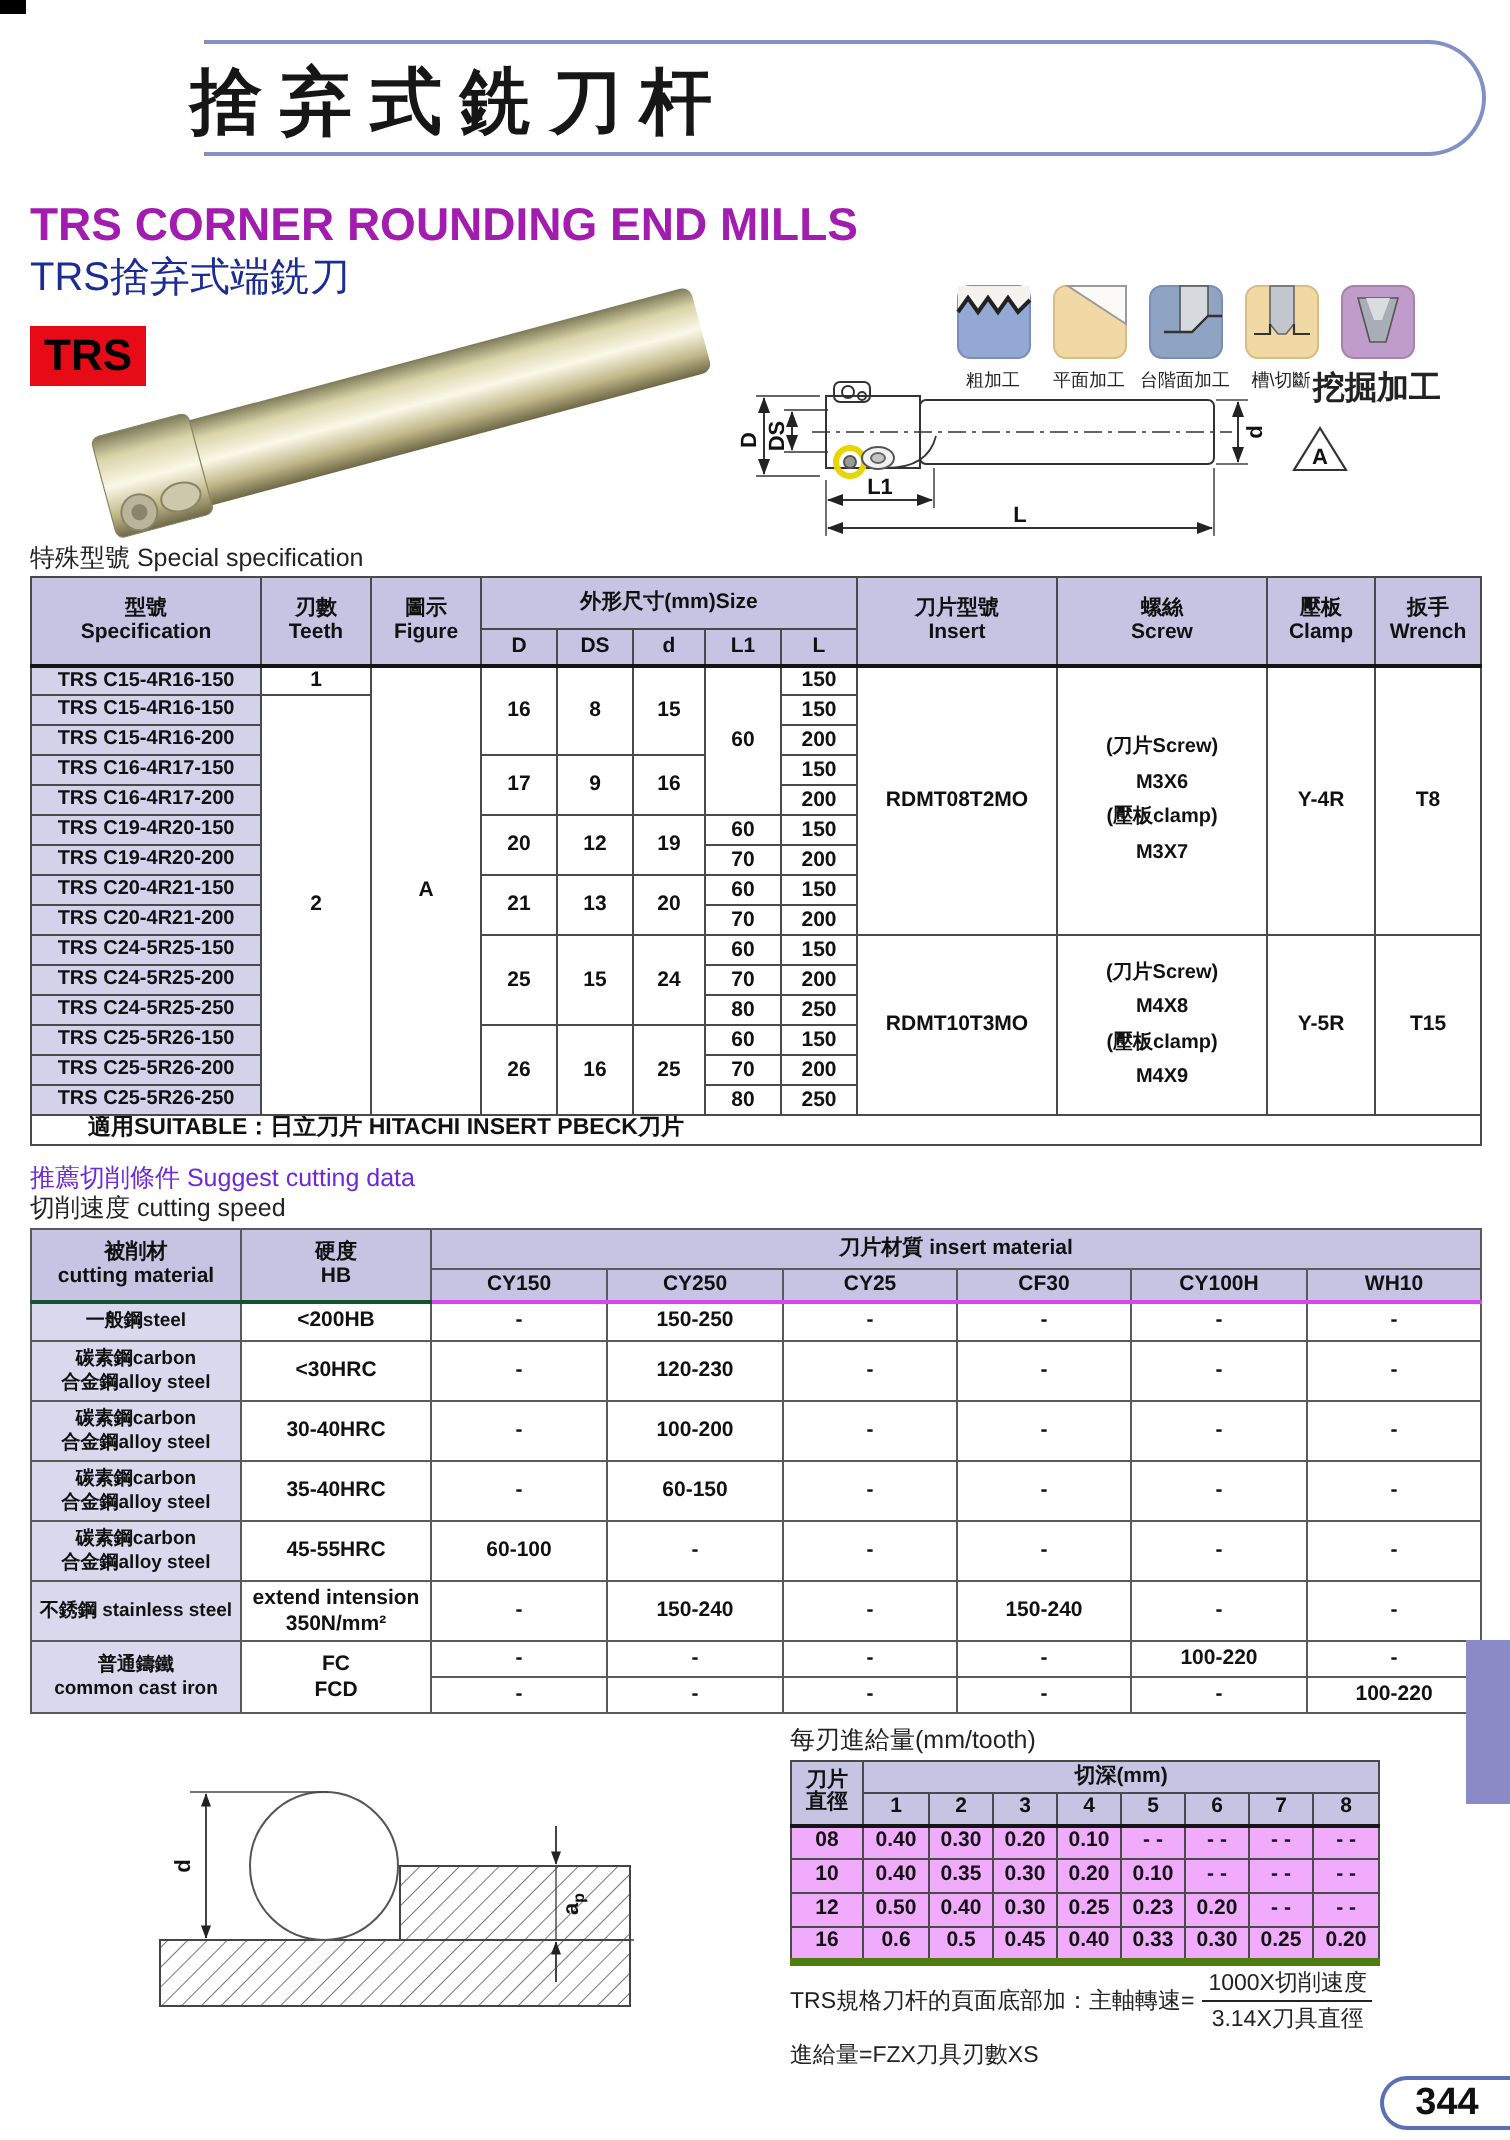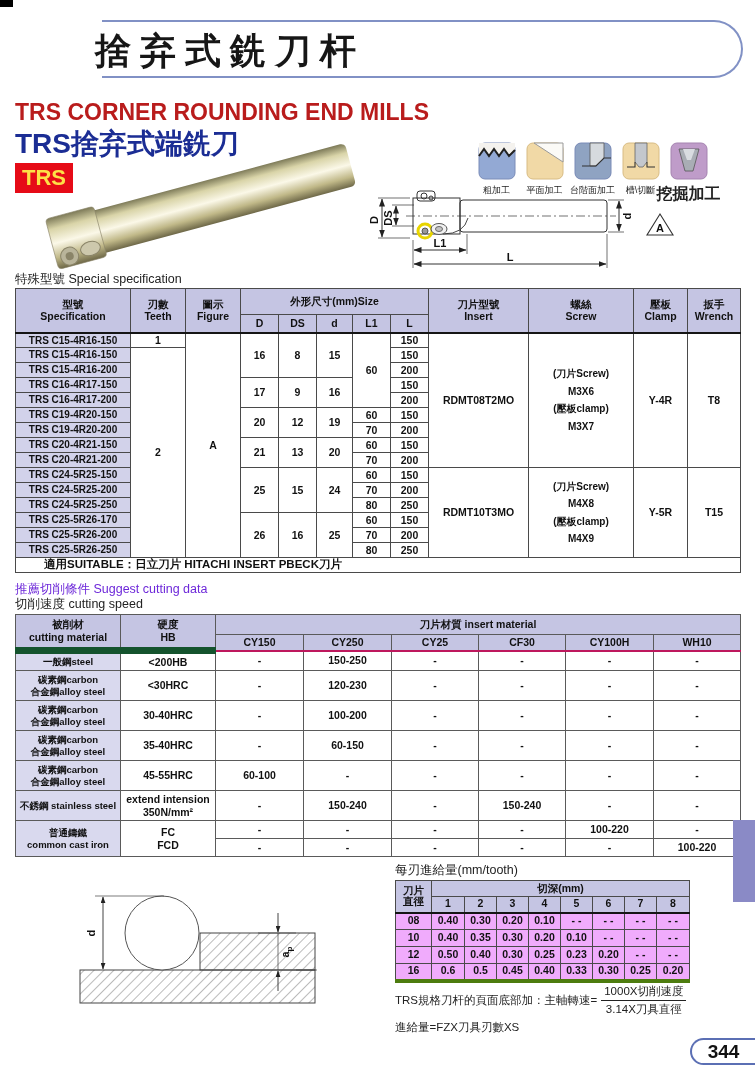--- a/index.html
+++ b/index.html
@@ -7,23 +7,23 @@
   body{position:relative;background:#fff;color:#111;overflow:hidden;
        font-family:"Liberation Sans","DejaVu Sans",sans-serif}
   .abs{position:absolute}
 
   .corner-mark{left:0;top:0;width:13px;height:7px;background:#000}
 
   .title-box{left:102px;top:20px;width:641px;height:58px;border:2px solid #8191c5;
              border-left:none;border-radius:0 30px 30px 0}
   .page-title{left:95px;top:27px;font-size:36px;font-weight:bold;letter-spacing:9px;color:#161616;white-space:nowrap}
 
-  .sub-en{left:15px;top:99px;font-size:23px;font-weight:bold;color:#b91c1c;white-space:nowrap}
-  .sub-zh{left:15px;top:125px;font-size:28px;font-weight:bold;color:#1b2d94;white-space:nowrap}
-  .trs-badge{left:15px;top:163px;width:58px;height:30px;background:#e60b17;color:#fde047;
+  .sub-en{left:15px;top:99px;font-size:23px;font-weight:bold;color:#a21caf;white-space:nowrap}
+  .sub-zh{left:15px;top:125px;font-size:20px;font-weight:normal;color:#1b2d94;white-space:nowrap}
+  .trs-badge{left:15px;top:163px;width:58px;height:30px;background:#e60b17;color:#000000;
              font-size:22px;font-weight:bold;text-align:center;line-height:29px}
 
   .icons-row{left:474px;top:142px;display:flex;gap:3px}
   .icon-item{width:45px;display:flex;flex-direction:column;align-items:center}
   .icon-item .lbl{font-size:9px;margin-top:4px;white-space:nowrap;color:#222}
   .icon-item .lbl.big{font-size:16px;font-weight:bold}
 
   table{border-collapse:collapse;table-layout:fixed}
   th,td{overflow:hidden}
 
@@ -40,22 +40,22 @@
   .screw-cell span{display:block;line-height:1.75;font-size:10px}
   .suitable-row td{background:#a9a9d4;text-align:left;padding-left:28px;height:19px;font-size:11.5px}
 
   
   .cut-heading1{left:15px;top:581px;font-size:12.5px;color:#6d28d9}
   .cut-heading2{left:15px;top:596px;font-size:12.5px;color:#222}
   .cut-table{left:15px;top:614px;width:725px;font-size:10.5px;font-weight:bold}
   .cut-table th,.cut-table td{border:1px solid #5a5a5a;text-align:center;vertical-align:middle;padding:0;line-height:1.2}
   .cut-table thead th{background:#c5c5e3}
   .cut-table thead tr:first-child th{height:20px}
-  .cut-table thead tr:last-child th{height:16px;border-bottom:2px solid #be185d}
-  .cut-table thead tr:first-child th[rowspan]{border-bottom:7px solid #14532d}
+  .cut-table thead tr:last-child th{height:16px;border-bottom:2px solid #d946ef}
+  .cut-table thead tr:first-child th[rowspan]{border-bottom:2px solid #14532d}
   .cut-table td.mat{background:#d9d9ee;font-size:9.5px;font-weight:bold}
   .cut-table tr.h20 td{height:20px}
   .cut-table tr.h30 td{height:30px}
   .cut-table tr.sub td{height:18px}
 
   
   .feed-title{left:395px;top:862px;font-size:12.5px;color:#222}
   .feed-table{left:395px;top:880px;width:294px;font-size:10.5px;font-weight:bold}
   .feed-table th,.feed-table td{border:1px solid #4a4a4a;text-align:center;vertical-align:middle;padding:0;line-height:1.1}
   .feed-table thead th{background:#c5c5e3}
@@ -352,21 +352,21 @@
         <td class="model">TRS C24-5R25-200</td>
         <td>70</td>
         <td>200</td>
       </tr>
     <tr>
         <td class="model">TRS C24-5R25-250</td>
         <td>80</td>
         <td>250</td>
       </tr>
     <tr>
-      <td class="model">TRS C25-5R26-170</td>
+      <td class="model">TRS C25-5R26-150</td>
       <td rowspan="3">26</td>
       <td rowspan="3">16</td>
       <td rowspan="3">25</td>
       <td>60</td>
       <td>150</td>
     </tr>
     <tr>
         <td class="model">TRS C25-5R26-200</td>
         <td>70</td>
         <td>200</td>

